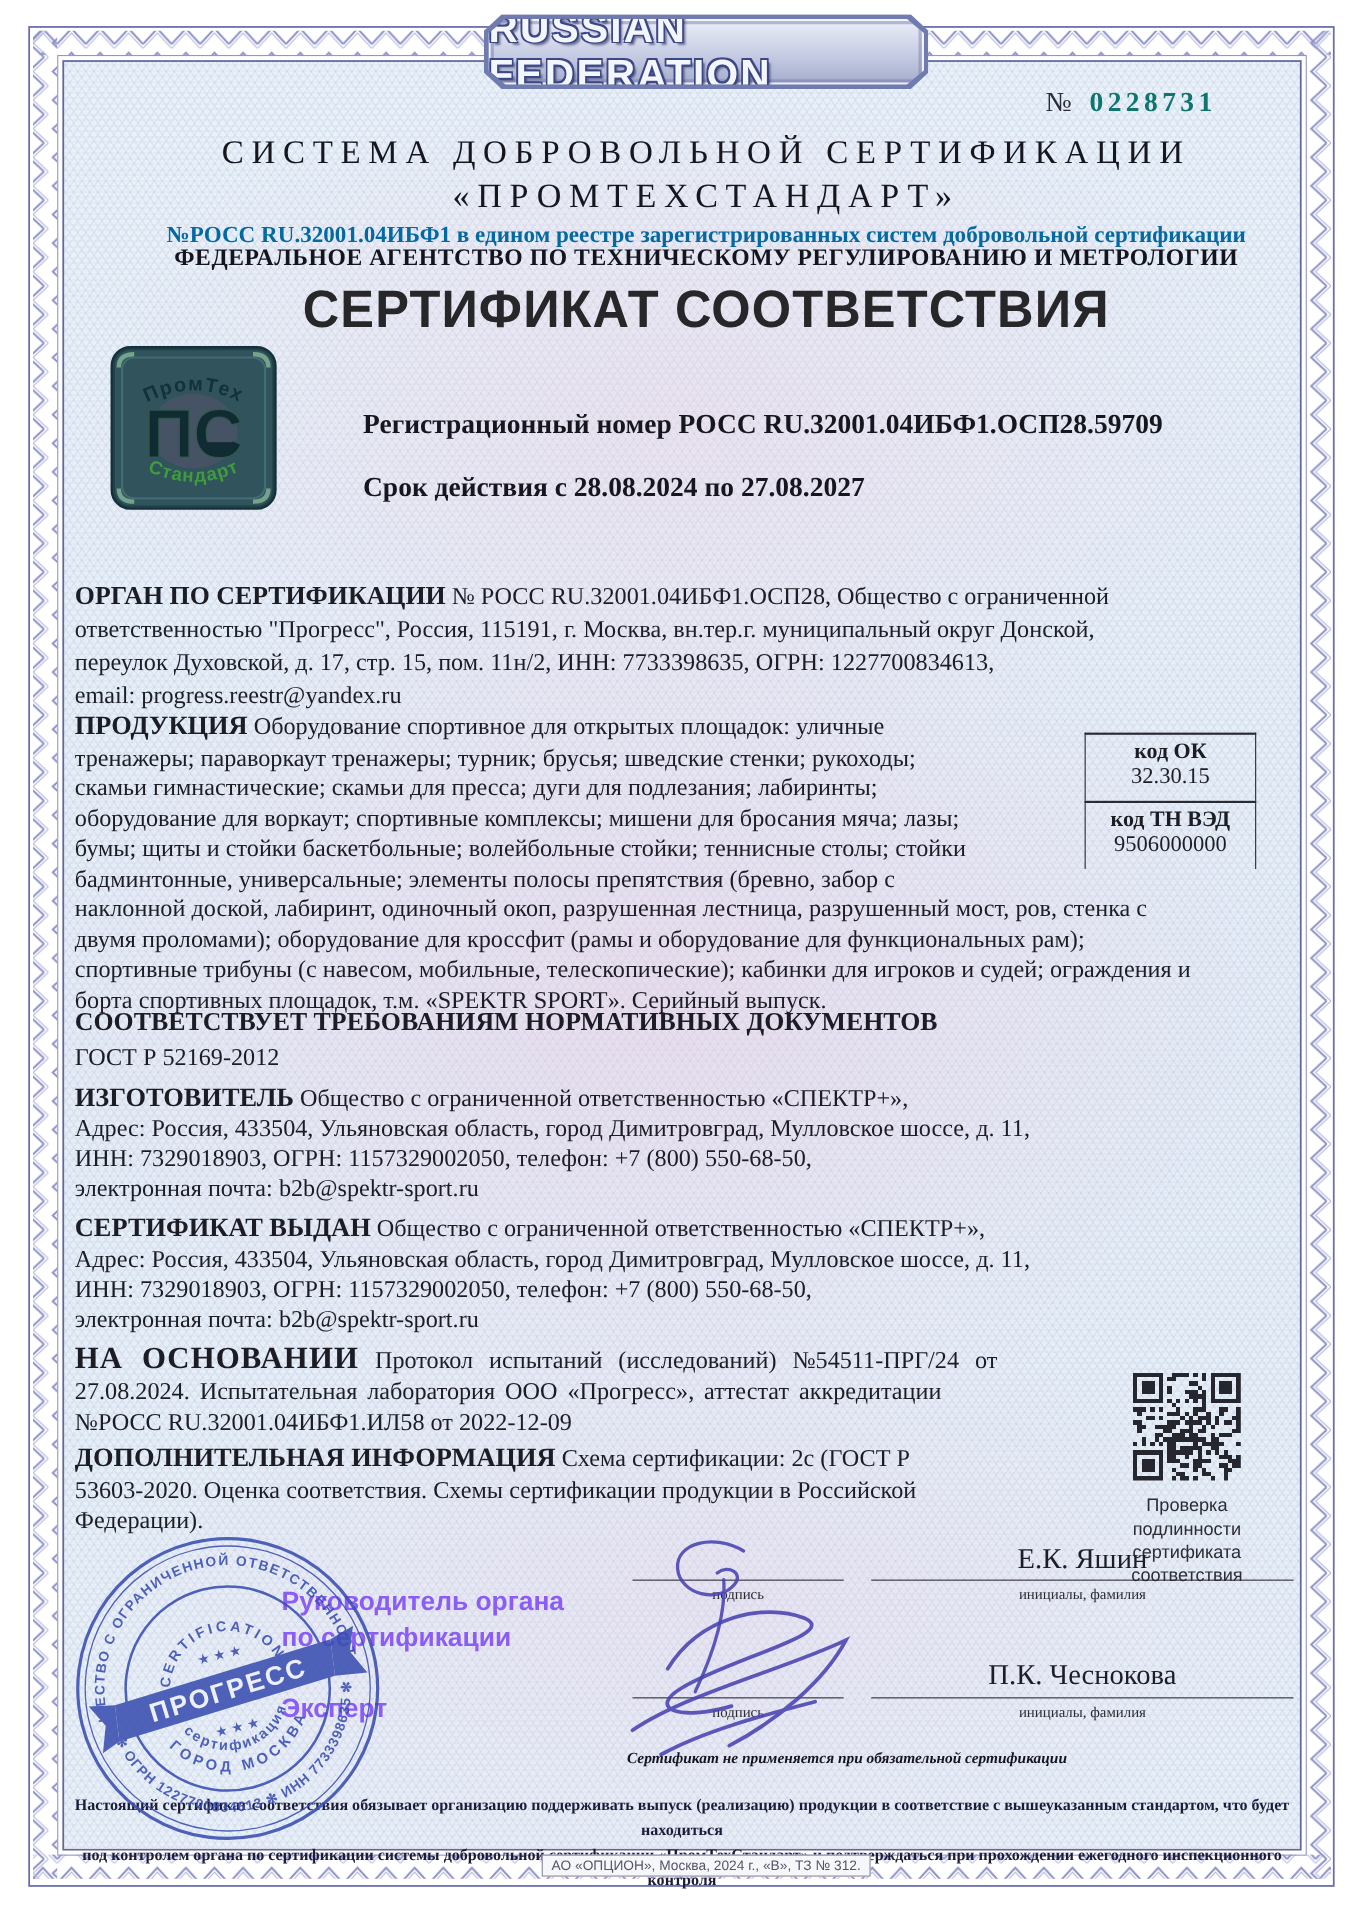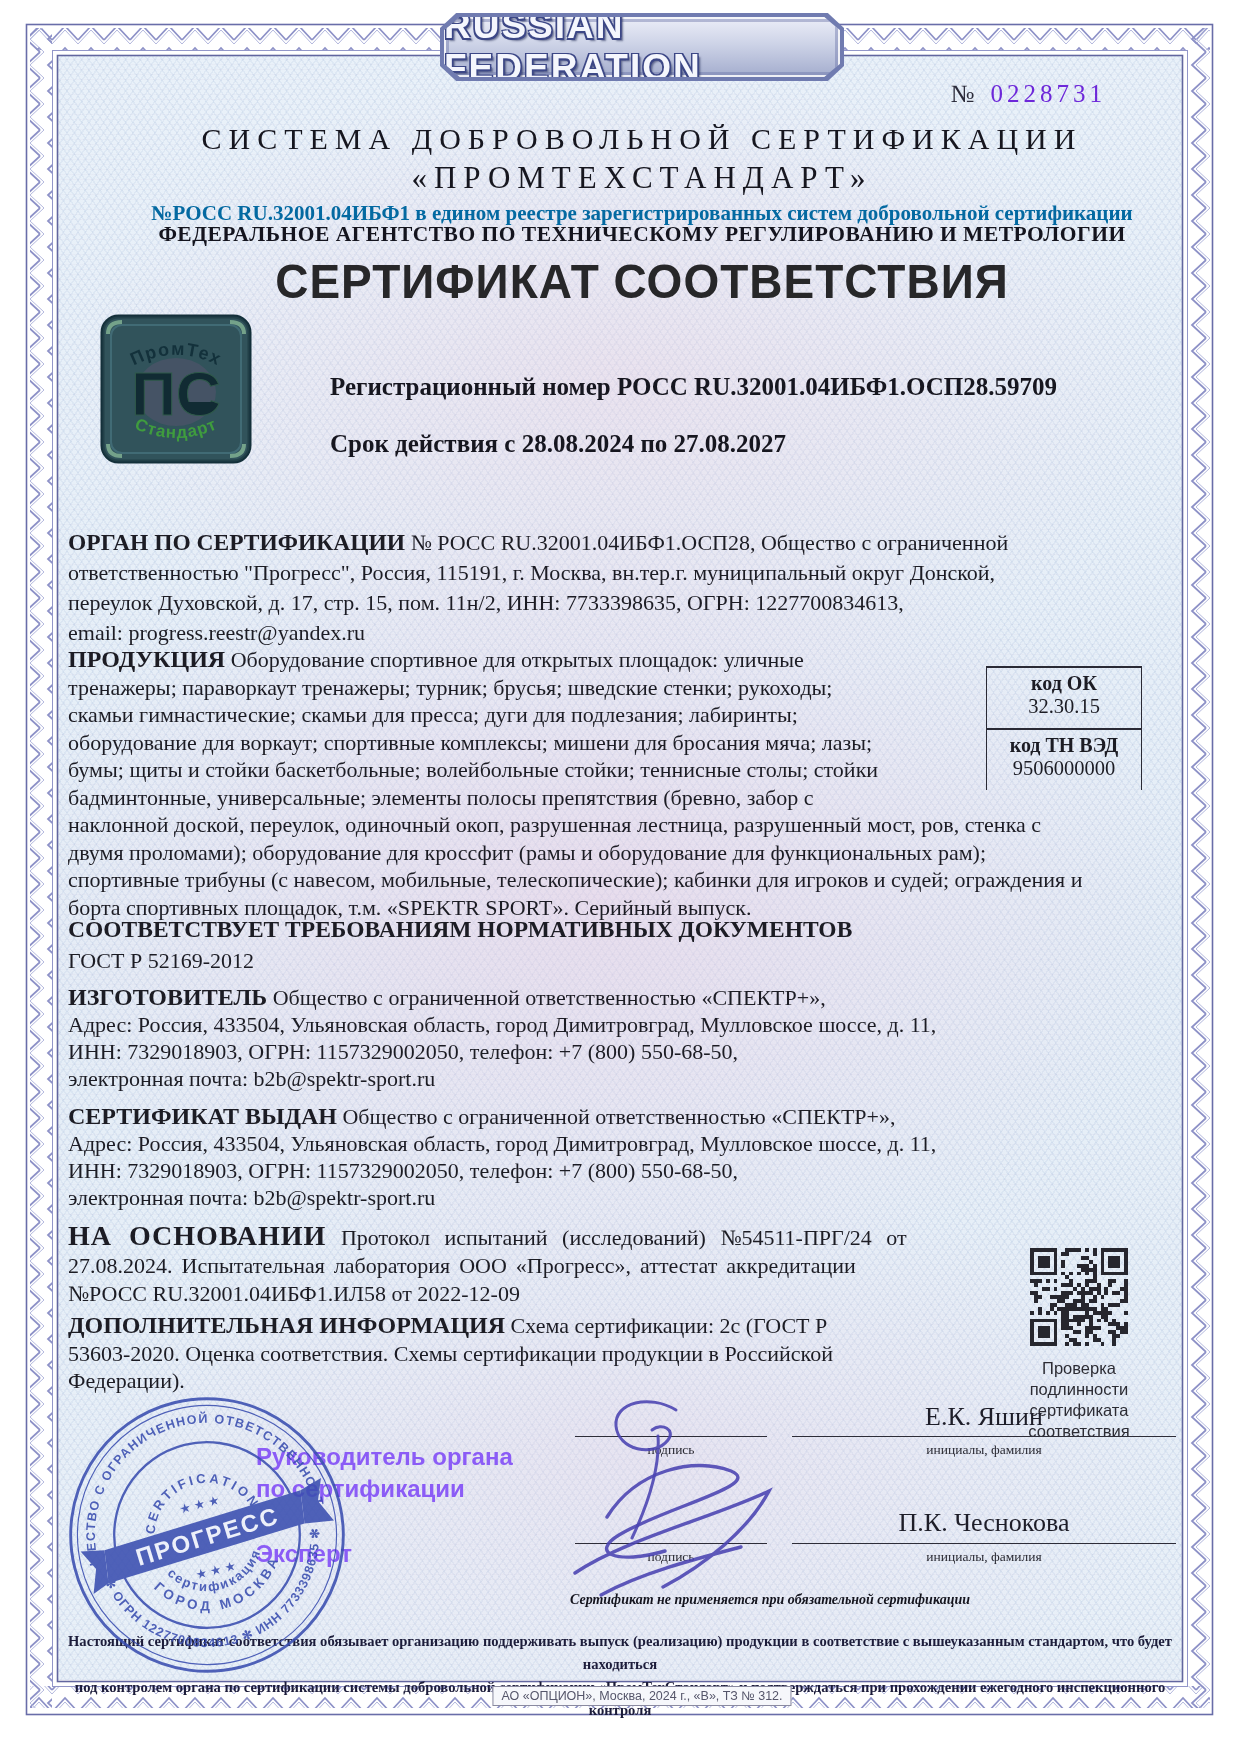--- a/index.html
+++ b/index.html
@@ -24,21 +24,21 @@
     clip-path:polygon(4% 0,96% 0,100% 22%,100% 78%,96% 100%,4% 100%,0 78%,0 22%);
     background:linear-gradient(180deg,#eceef8 0%,#cdd3e7 45%,#a3accd 100%);
     box-shadow:inset 0 0 0 2px rgba(255,255,255,.85), inset 0 0 0 5px rgba(110,120,170,.45);
     display:flex;align-items:center;justify-content:center;}
   .plaque-text{font-family:"Liberation Sans",sans-serif;font-weight:700;font-size:37px;letter-spacing:2px;
     color:#f4f6fd;
     text-shadow:-1.5px -1.5px 0 #3c4786,1.5px -1.5px 0 #3c4786,-1.5px 1.5px 0 #3c4786,1.5px 1.5px 0 #3c4786,3px 3px 2px rgba(28,36,80,.55);}
   
   .cert-no{position:absolute;top:80px;right:178px;font-size:25px;white-space:nowrap;z-index:4;}
   .cert-no .nsign{color:#2b2b3a;}
-  .cert-no .digits{color:#6d28d9;font-weight:400;letter-spacing:4px;margin-left:10px;margin-top:21px;}
+  .cert-no .digits{color:#0f766e;font-weight:700;letter-spacing:4px;margin-left:10px;margin-top:21px;}
   .sys1{position:absolute;top:122px;left:0;width:100%;text-align:center;font-size:30px;letter-spacing:7px;color:#16161f;white-space:nowrap;}
   .sys2{position:absolute;top:160px;left:0;width:100%;text-align:center;font-size:31px;letter-spacing:7px;color:#16161f;white-space:nowrap;}
   .registry{position:absolute;top:201px;left:0;width:100%;text-align:center;font-size:21px;font-weight:700;color:#0369a1;white-space:nowrap;}
   .agency{position:absolute;top:222px;left:0;width:100%;text-align:center;font-size:21.5px;font-weight:700;letter-spacing:.5px;color:#14141e;white-space:nowrap;}
   .big-title{position:absolute;top:254px;left:0;width:100%;text-align:center;
     font-family:"Liberation Sans",sans-serif;font-weight:700;font-size:46px;letter-spacing:1px;color:#272729;
     transform:scaleY(1.04);white-space:nowrap;}
   .regline{position:absolute;top:373px;left:330px;font-size:25px;font-weight:700;color:#16161f;white-space:nowrap;}
   .validity{position:absolute;top:430px;left:330px;font-size:25px;font-weight:700;color:#16161f;white-space:nowrap;}
   .hologram{position:absolute;left:100px;top:314px;z-index:3;}
@@ -177,21 +177,21 @@
     <div class="line">email: progress.reestr@yandex.ru</div>
   </div>
 
   <div class="para p-prod">
     <div class="line"><span class="slabel">ПРОДУКЦИЯ</span> <span>Оборудование спортивное для открытых площадок: уличные</span></div>
     <div class="line">тренажеры; параворкаут тренажеры; турник; брусья; шведские стенки; рукоходы;</div>
     <div class="line">скамьи гимнастические; скамьи для пресса; дуги для подлезания; лабиринты;</div>
     <div class="line">оборудование для воркаут; спортивные комплексы; мишени для бросания мяча; лазы;</div>
     <div class="line">бумы; щиты и стойки баскетбольные; волейбольные стойки; теннисные столы; стойки</div>
     <div class="line">бадминтонные, универсальные; элементы полосы препятствия (бревно, забор с</div>
-    <div class="line">наклонной доской, переулок, одиночный окоп, разрушенная лестница, разрушенный мост, ров, стенка с</div>
+    <div class="line">наклонной доской, лабиринт, одиночный окоп, разрушенная лестница, разрушенный мост, ров, стенка с</div>
     <div class="line">двумя проломами); оборудование для кроссфит (рамы и оборудование для функциональных рам);</div>
     <div class="line">спортивные трибуны (с навесом, мобильные, телескопические); кабинки для игроков и судей; ограждения и</div>
     <div class="line">борта спортивных площадок, т.м.  «SPEKTR SPORT». Серийный выпуск.</div>
   </div>
 
   <div class="codebox ok">
     <div class="cl">код  ОК</div>
     <div class="cv">32.30.15</div>
   </div>
   <div class="codebox tn">

